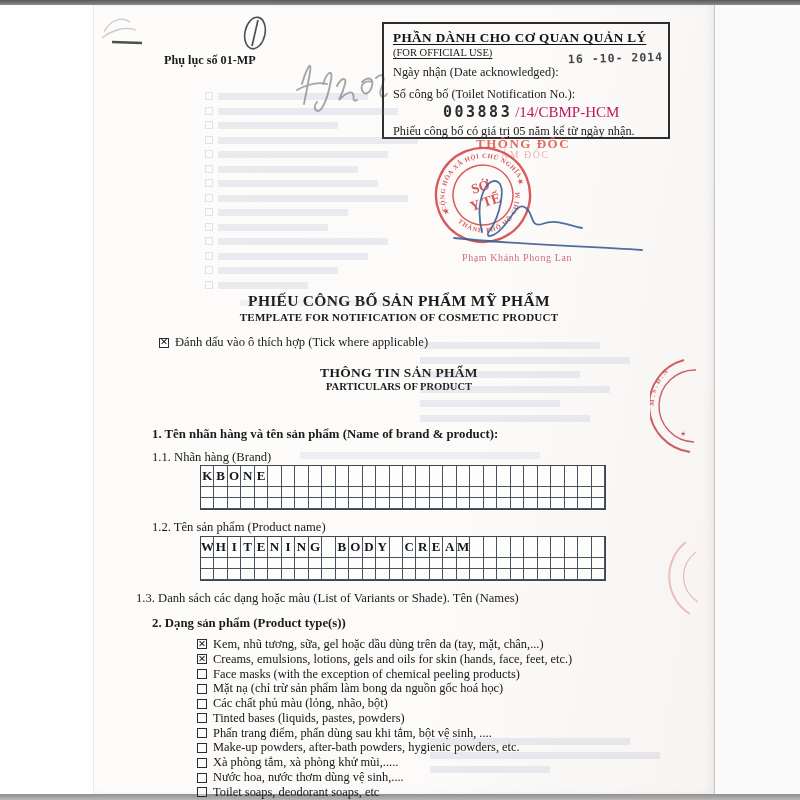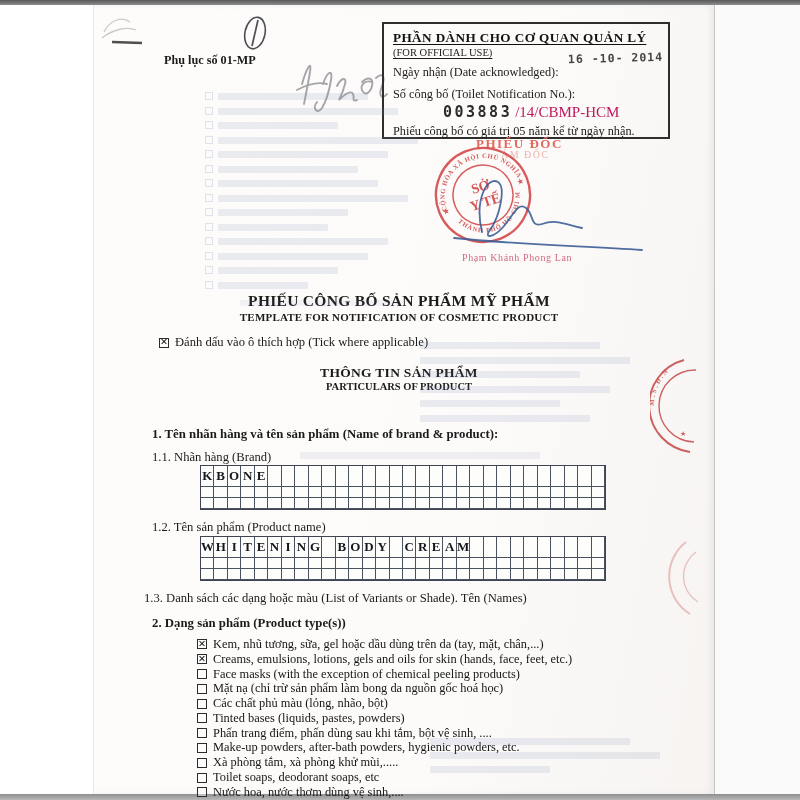--- a/index.html
+++ b/index.html
@@ -85,21 +85,21 @@
     <div class="ob-l2 t">(FOR OFFICIAL USE)</div>
     <div class="ob-l3 t">Ngày nhận (Date acknowledged):</div>
     <div class="date-stamp">16 -10- 2014</div>
     <div class="ob-l4 t">Số công bố (Toilet Notification No.):</div>
     <div class="ob-l5">
       <span class="stamp-digits">003883</span><span class="stamp-suffix">/14/CBMP-HCM</span>
     </div>
     <div class="ob-l6 t">Phiếu công bố có giá trị 05 năm kể từ ngày nhận.</div>
   </div>
 
-  <div class="abs giamdoc">PHIẾU ĐỐC</div>
+  <div class="abs giamdoc">THÔNG ĐỐC</div>
   <div class="abs giamdoc-echo">ÁM ĐỐC</div>
 
   <svg class="abs" style="left:418px;top:133px;" width="140" height="135" viewBox="0 0 140 135">
     <defs>
       <path id="arcTop" d="M 26 64 A 39 39 0 0 1 104 64"></path>
       <path id="arcBot" d="M 30 72 A 36 36 0 0 0 100 72"></path>
     </defs>
     <g transform="rotate(-22 65 62)" opacity=".88">
       <circle cx="65" cy="62" r="47" fill="none" stroke="#d34545" stroke-width="2.4"></circle>
       <circle cx="65" cy="62" r="30" fill="none" stroke="#d34545" stroke-width="1.5"></circle>
@@ -340,21 +340,21 @@
       <div class="cell"></div>
       <div class="cell"></div>
       <div class="cell"></div>
       <div class="cell"></div>
       <div class="cell"></div>
       <div class="cell"></div>
       <div class="cell"></div>
       <div class="cell"></div>
     </div>
 
-  <div class="abs t q-label" style="left:144px;top:591px;">1.3. Danh sách các dạng hoặc màu (List of Variants or Shade). Tên (Names)</div>
+  <div class="abs t q-label" style="left:136px;top:591px;">1.3. Danh sách các dạng hoặc màu (List of Variants or Shade). Tên (Names)</div>
 
   <div class="abs t q-head" style="left:152px;top:616px;">2. Dạng sản phẩm (Product type(s))</div>
   <div class="abs" id="options" style="left:197px;top:637px;">
       <div class="opt">
         <span class="cb">✕</span>
         <span>Kem, nhũ tương, sữa, gel hoặc dầu dùng trên da (tay, mặt, chân,...)</span>
       </div>
       <div class="opt">
         <span class="cb">✕</span>
         <span>Creams, emulsions, lotions, gels and oils for skin (hands, face, feet, etc.)</span>
@@ -382,25 +382,25 @@
       <div class="opt">
         <span class="cb"></span>
         <span>Make-up powders, after-bath powders, hygienic powders, etc.</span>
       </div>
       <div class="opt">
         <span class="cb"></span>
         <span>Xà phòng tắm, xà phòng khử mùi,.....</span>
       </div>
       <div class="opt">
         <span class="cb"></span>
+        <span>Nước hoa, nước thơm dùng vệ sinh,....</span>
+      </div>
+      <div class="opt">
+        <span class="cb"></span>
         <span>Toilet soaps, deodorant soaps, etc</span>
-      </div>
-      <div class="opt">
-        <span class="cb"></span>
-        <span>Nước hoa, nước thơm dùng vệ sinh,....</span>
       </div>
     </div>
 
 <div class="ghost-cb" style="left: 205px; top: 92px;"></div>
     <div class="ghost" style="left: 218px; top: 93px; width: 150px; height: 7px; opacity: 1;"></div>
     <div class="ghost-cb" style="left: 205px; top: 106.5px;"></div>
     <div class="ghost" style="left: 218px; top: 107.5px; width: 180px; height: 7px; opacity: 1;"></div>
     <div class="ghost-cb" style="left: 205px; top: 121px;"></div>
     <div class="ghost" style="left: 218px; top: 122px; width: 120px; height: 7px; opacity: 1;"></div>
     <div class="ghost-cb" style="left: 205px; top: 135.5px;"></div>

